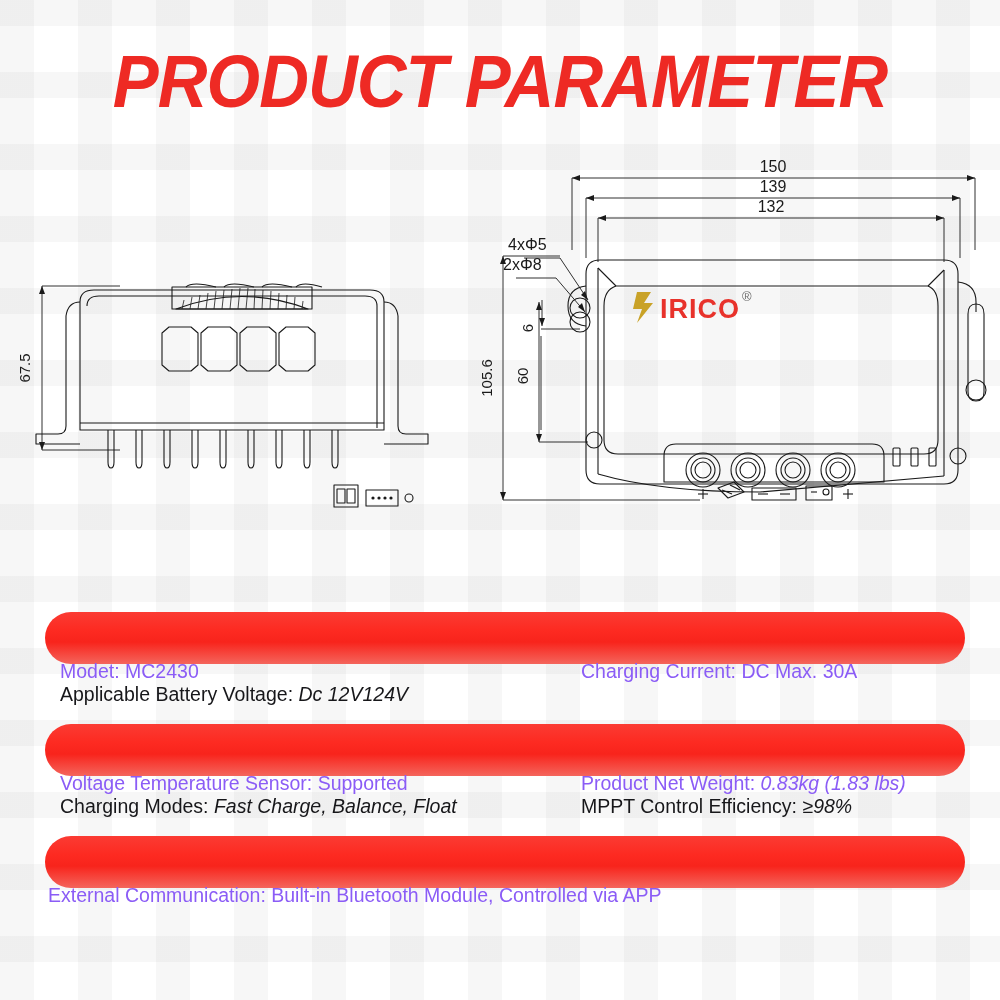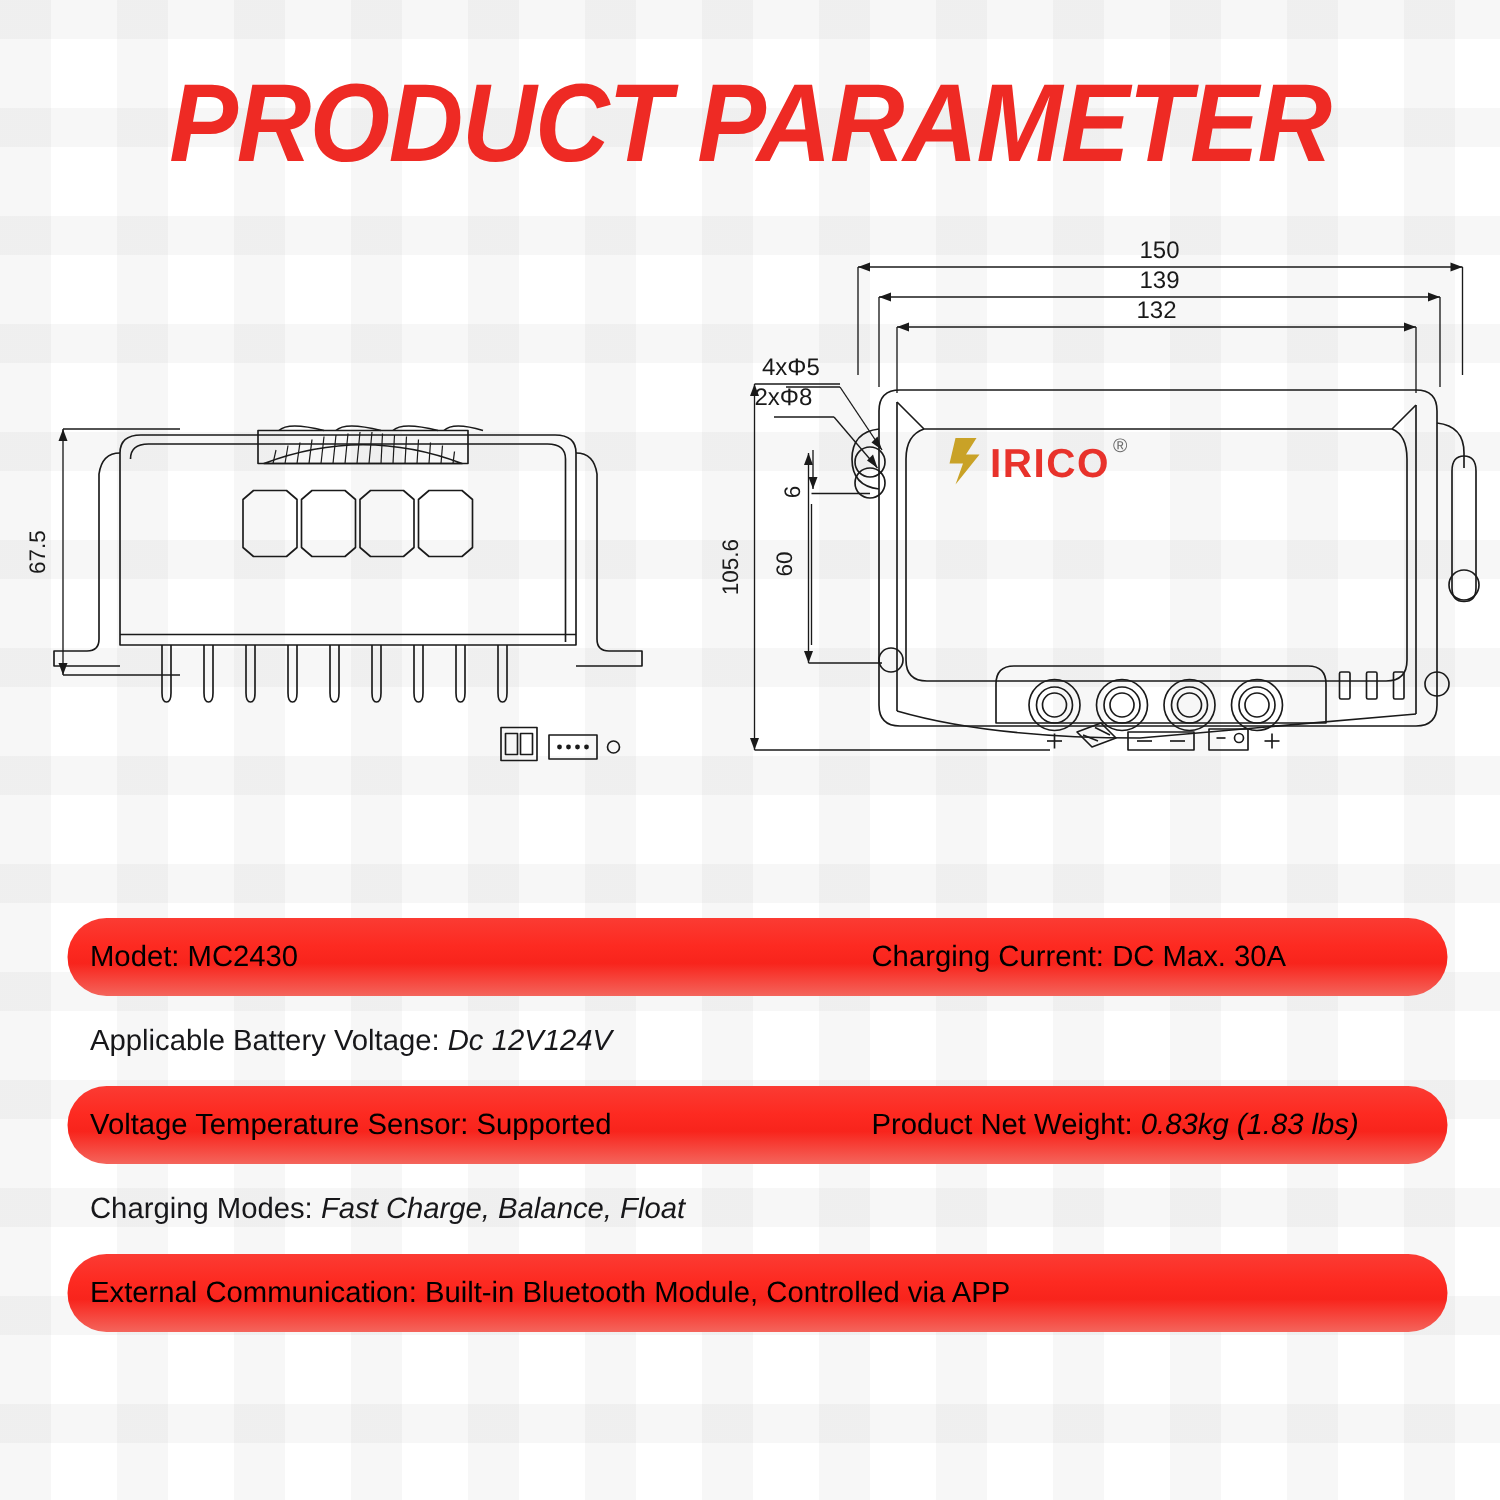--- a/index.html
+++ b/index.html
@@ -52,24 +52,24 @@
     background:linear-gradient(to bottom,#fb3b33 0%,#fd2a21 36%,#f8241c 58%,#f4655c 100%);
   }
   .cell{
     position:absolute;top:0;height:52px;line-height:52px;
     font-size:19.5px;
     white-space:nowrap;
     overflow:visible;
   }
   .cell.c1{left:60px;}
   .cell.c2{left:581px;}
-  .spec-row.red .cell{color:#000000;}
+  .spec-row.red .cell{color:#8b5cf6;margin-top:33px;}
   .spec-row.plain .cell{color:#17171a;}
   .cell .val{font-style:italic;text-align:right;}
-  .full .cell.c1{left:60px;}
+  .full .cell.c1{left:48px;}
 </style>
 </head>
 <body>
 
 <div id="watermark"></div>
 
 <div id="title">PRODUCT PARAMETER</div>
 
 <svg id="drawings" viewBox="0 0 1000 400">
   <g fill="none" stroke="#1a1a1a" stroke-width="1.1" stroke-linejoin="round">
@@ -349,20 +349,24 @@
       <span class="val">0.83kg (1.83 lbs)</span>
     </div>
   </div>
 
   <div class="spec-row plain">
 
     <div class="cell c1">
       <span>Charging Modes: </span>
       <span class="val">Fast Charge, Balance, Float</span>
     </div>
+    <div class="cell c2">
+      <span>MPPT Control Efficiency: </span>
+      <span class="val">≥98%</span>
+    </div>
   </div>
 
   <div class="spec-row red full">
     <div class="bar"></div>
     <div class="cell c1">
       <span>External Communication: </span>
       <span class="v">Built-in Bluetooth Module, Controlled via APP</span>
     </div>
   </div>
 

